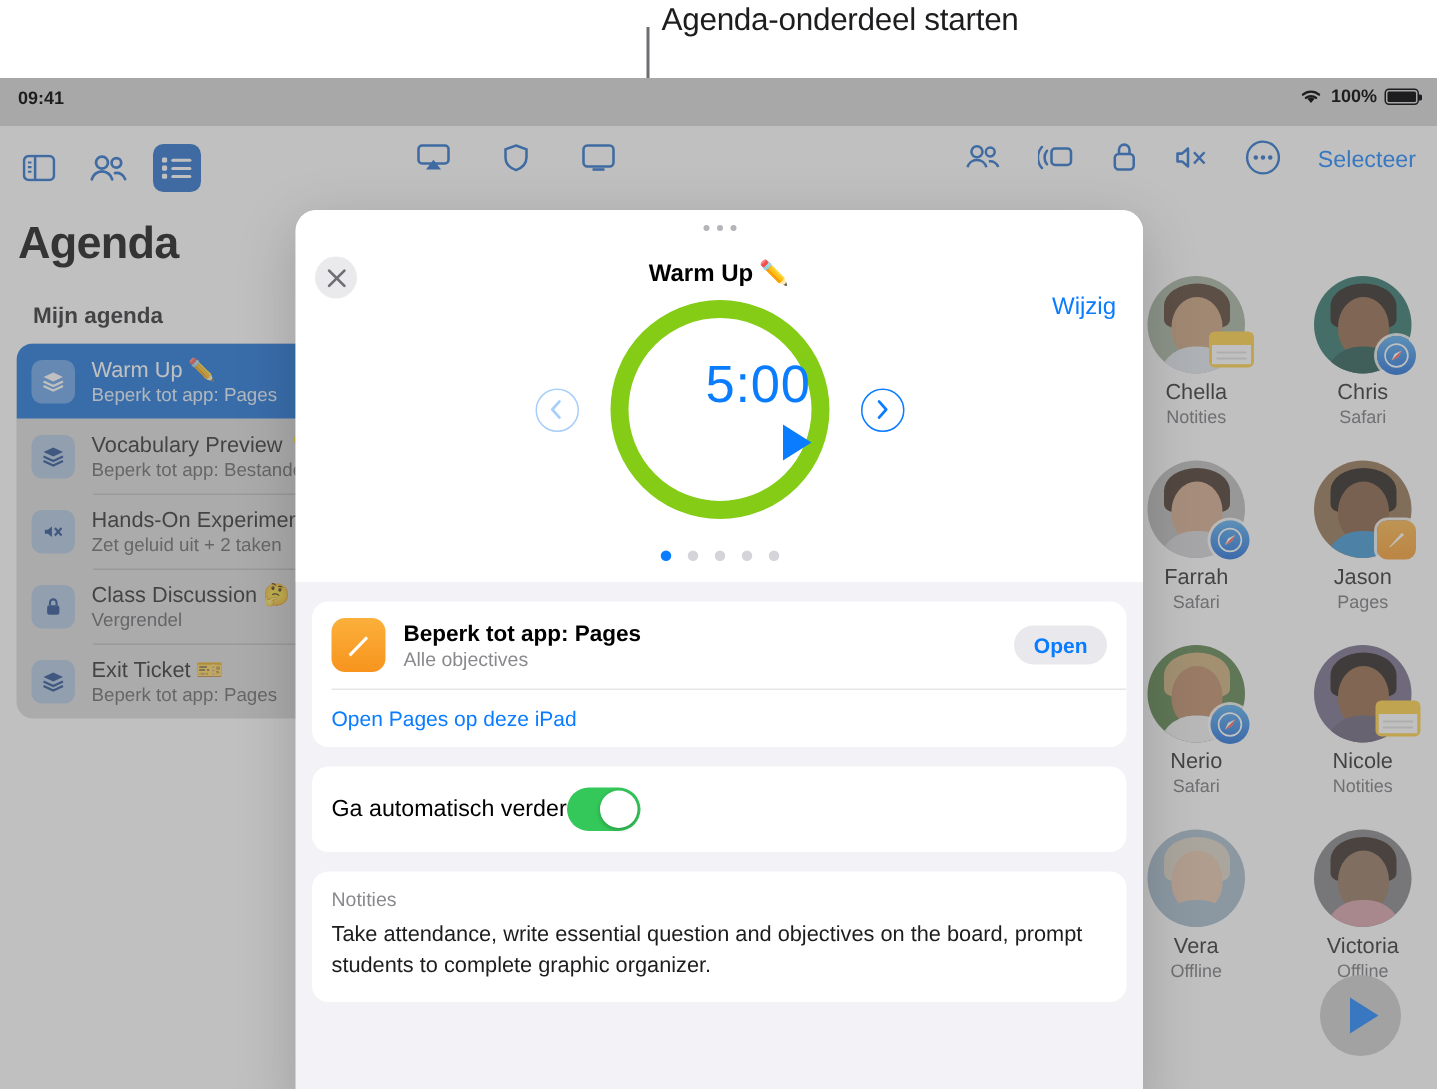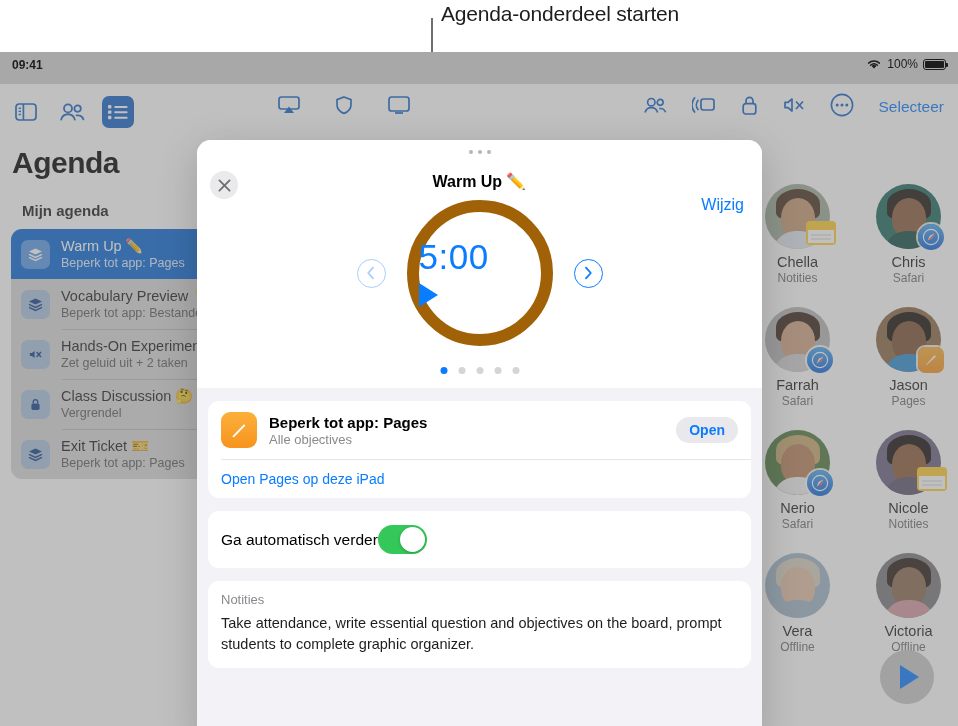--- a/index.html
+++ b/index.html
@@ -40,21 +40,21 @@
     background: #a8a8a8;
   }
   .sb-time {
     position: absolute; left: 12px; top: 6px;
     font-size: 12px; font-weight: bold; color: #1d1d1f;
   }
   .sb-right {
     position: absolute; right: 12px; top: 5px;
     display: flex; align-items: center; gap: 5px;
   }
-  .sb-pct { font-size: 12px; font-weight: normal; color: #1d1d1f; }
+  .sb-pct { font-size: 12px; font-weight: bold; color: #1d1d1f; }
   .batt {
     width: 23px; height: 11px; border: 1px solid #1d1d1f;
     border-radius: 3px; position: relative; padding: 1px;
   }
   .batt::after {
     content:""; position:absolute; right:-3px; top:3px;
     width:2px; height:4px; background:#1d1d1f; border-radius:0 1px 1px 0;
   }
   .batt > i { display:block; height:100%; width:100%; background:#1d1d1f; border-radius:1px; }
 
@@ -194,22 +194,22 @@
     display: flex; align-items: center; justify-content: center; gap: 21px;
   }
   .chev {
     width: 29px; height: 29px; border-radius: 50%;
     display: flex; align-items: center; justify-content: center;
   }
   .chev.prev { border: 1.6px solid #a8cffa; }
   .chev.next { border: 1.6px solid #0a7cff; }
   .timer-ring {
     width: 146px; height: 146px; border-radius: 50%;
-    border: 12px solid #a16207;
-    display: flex; flex-direction: column; align-items: flex-start; justify-content: center;
+    border: 12px solid #84cc16;
+    display: flex; flex-direction: column; align-items: flex-end; justify-content: center;
   }
   .timer-val { font-size: 35px; color: #0a7cff; line-height: 1; letter-spacing: 0.5px; }
   .timer-play {
     width: 0; height: 0; margin-top: 9px;
     border-left: 19px solid #0a7cff;
     border-top: 12px solid transparent;
     border-bottom: 12px solid transparent;
   }
   .dots {
     position: absolute; left: 50%; transform: translateX(-50%); bottom: 14px;

